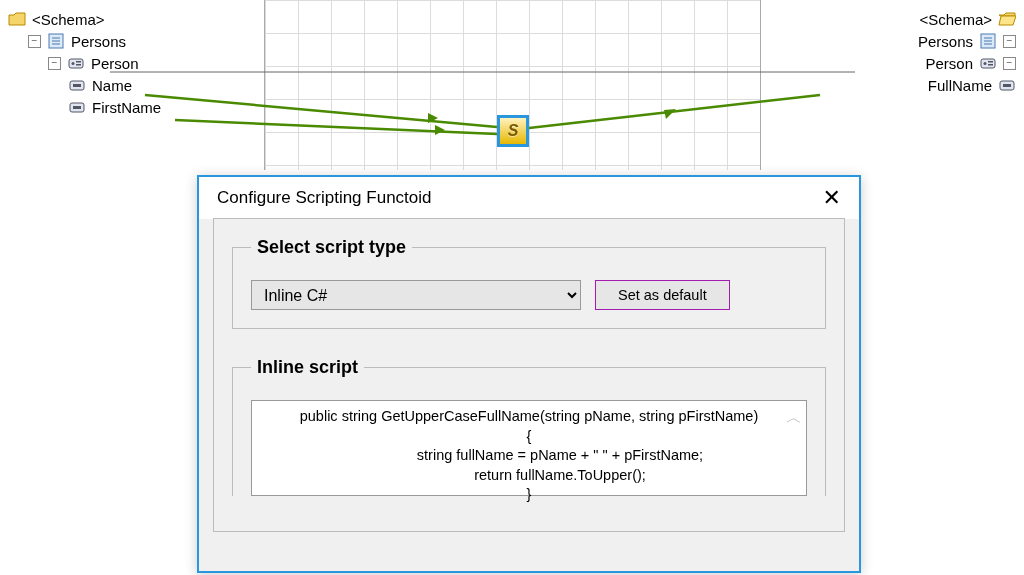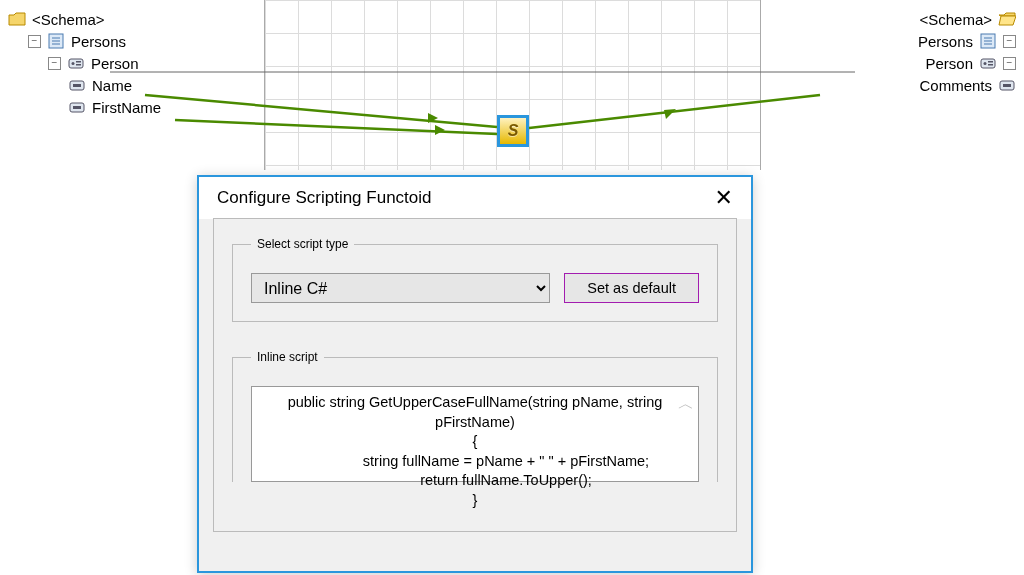--- a/index.html
+++ b/index.html
@@ -27,33 +27,33 @@
 .ind3 { padding-left: 60px; }
 
 svg.connector { position: absolute; left: 0; top: 0; pointer-events: none; }
 .link { stroke: #4a8a00; stroke-width: 2.5; fill: none; }
 .treeline { stroke: #666; stroke-width: 1; }
 .arrowhead { fill: #4a8a00; }
 
 .functoid { position: absolute; left: 497px; top: 115px; width: 32px; height: 32px; border: 3px solid #2a96dd; background: linear-gradient(#fff2c0,#e6b800); display:flex; align-items:center; justify-content:center; cursor: pointer; }
 .functoid span { font-weight: bold; font-style: italic; color: #7a5a00; font-size: 16px; text-shadow: 0 1px 0 #fff8; }
 
-.dialog { position: absolute; left: 197px; top: 175px; width: 556px; height: 398px; border: 2px solid #2a96dd; background: #f0f0f0; box-shadow: 0 2px 12px rgba(0,0,0,.2); }
+.dialog { position: absolute; left: 197px; top: 175px; width: 664px; height: 398px; border: 2px solid #2a96dd; background: #f0f0f0; box-shadow: 0 2px 12px rgba(0,0,0,.2); }
 .dlg-title { display: flex; align-items: center; justify-content: space-between; padding: 8px 12px 8px 18px; background: #fff; }
 .dlg-title h1 { font-size: 17px; font-weight: 400; }
 .close { font-size: 22px; font-weight: 300; cursor: pointer; padding: 0 6px; font-family: Arial; }
 
 .tabs { display: flex; margin: 18px 14px 0 14px; }
 .tab { padding: 6px 14px; border: 1px solid #bbb; background: #ececec; cursor: pointer; font-size: 14.5px; position: relative; margin-right: -1px; }
 .tab.active { background: #fff; border-bottom: 1px solid #fff; z-index: 2; }
 .tab-body { border: 1px solid #bbb; margin: 0 14px 14px 14px; background: #fff; padding: 18px 18px 6px 18px; height: 314px; position: relative; top: -1px; }
 .tab-body { background: #f0f0f0; }
 
 fieldset { border: 1px solid #bbb; padding: 22px 18px 18px 18px; margin-bottom: 28px; }
-legend { padding: 0 6px; font-size: 12px; }
+legend { padding: 0 6px; font-size: 18px; font-weight: bold; }
 .row { display: flex; gap: 14px; align-items: center; }
 select.combo { flex: 1; height: 30px; border: 1px solid #999; background: #e6e6e6; font-size: 16px; padding: 0 8px; max-width: 330px; }
 .btn { height: 30px; padding: 0 22px; border: 1px solid #a21caf; background: #e6e6e6; cursor: pointer; font-size: 14.5px; }
 
 .script-box { border: 1px solid #999; background: #fff; padding: 6px 8px; font-size: 14.5px; line-height: 1.35; position: relative; height: 96px; }
 .script-box pre { font-family: inherit; white-space: pre-wrap; text-align: center; }
 .scroll-hint { position: absolute; right: 4px; top: 6px; color: #bbb; font-size: 16px; }
 .indent { padding-left: 62px; display: block; }
 </style>
 </head>
@@ -153,21 +153,21 @@
         <svg width="18" height="14">
             <rect x="2" y="3" width="14" height="9" rx="2" fill="#dfe6ef" stroke="#556"></rect>
             <circle cx="6" cy="7.5" r="1.5" fill="#556"></circle>
             <rect x="9" y="5" width="5" height="1.5" fill="#556"></rect>
             <rect x="9" y="8" width="5" height="1.5" fill="#556"></rect>
           </svg>
       </span>
       <span class="toggle">−</span>
     </div>
     <div class="node right">
-      <span class="lbl">Comments</span>
+      <span class="lbl">FullName</span>
       <span class="icon">
         <svg width="18" height="14">
             <rect x="2" y="3" width="14" height="9" rx="2" fill="#dfe6ef" stroke="#556"></rect>
             <rect x="5" y="6" width="8" height="3" fill="#556"></rect>
           </svg>
       </span>
     </div>
   </div>
 
   <div class="functoid">

